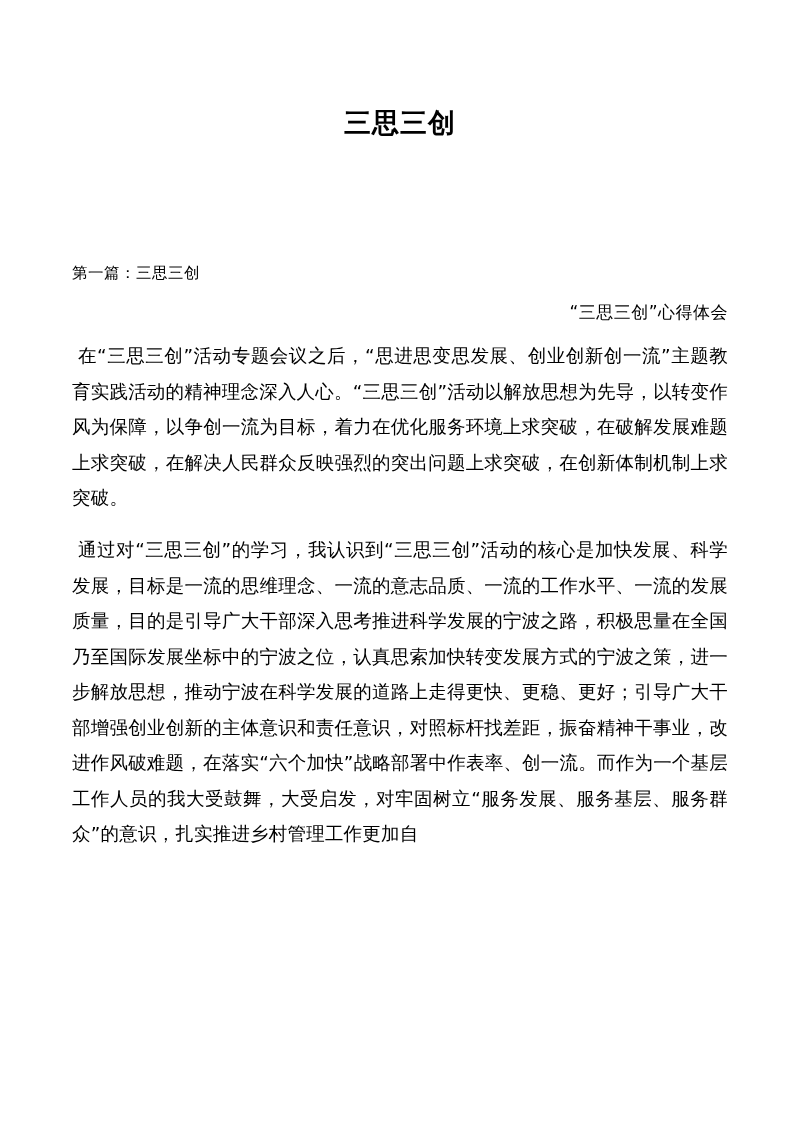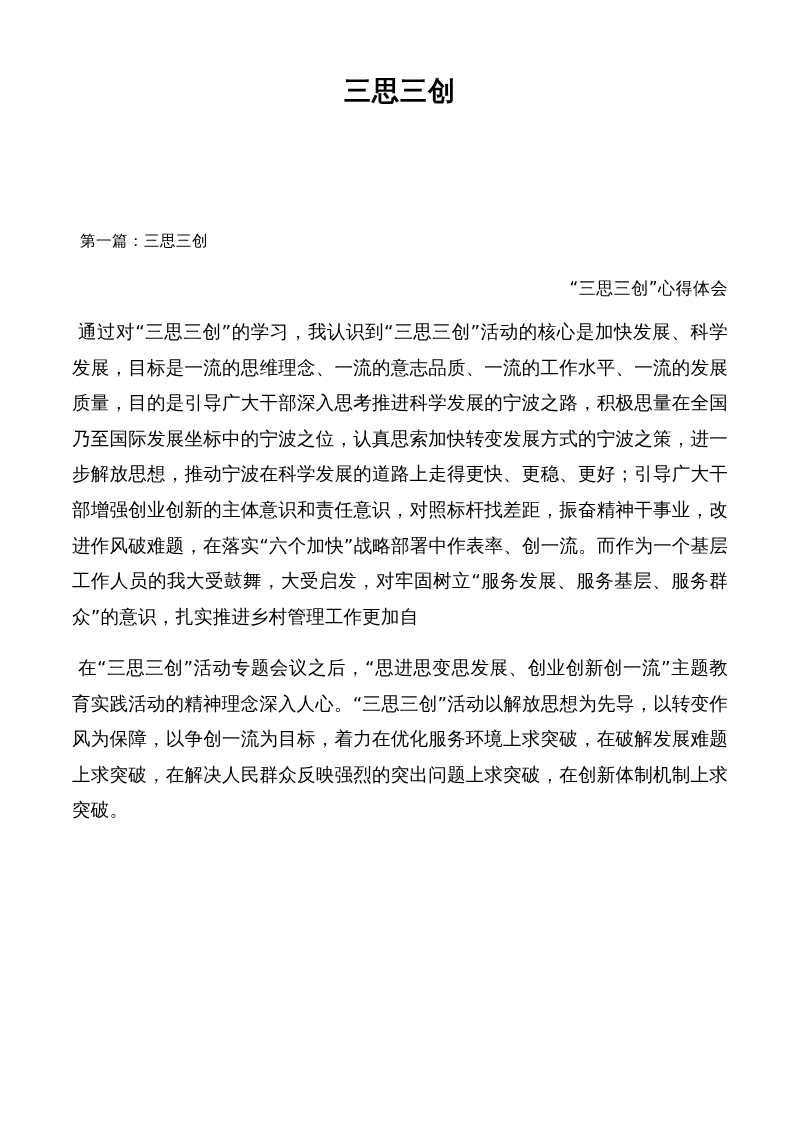--- a/index.html
+++ b/index.html
@@ -21,32 +21,32 @@
     box-sizing: border-box;
     padding: 0;
     background: #ffffff;
   }
   .doc-title {
     text-align: center;
     font-size: 27px;
     font-weight: bold;
     letter-spacing: 1px;
     margin: 0;
-    padding-top: 72px;
+    padding-top: 104px;
     line-height: 1.4;
   }
   .body-block {
     padding: 0 72px 0 72px;
     margin-top: 112px;
   }
   .line-small {
     font-size: 15.5px;
     line-height: 2.55;
     letter-spacing: 0.5px;
-    margin: 8px;
+    margin: 0;
     text-indent: 0;
   }
   .subtitle {
     font-size: 17px;
     line-height: 2.3;
     letter-spacing: 0.5px;
     margin: 0;
     font-weight: 500;
     text-indent: 4px;
     text-align: right;
@@ -73,18 +73,18 @@
   <h1 class="doc-title">三思三创</h1>
 
   <div class="body-block">
 
     <p class="line-small">第一篇：三思三创</p>
 
     <p class="subtitle">“三思三创”心得体会</p>
 
     <div class="spacer-sm"></div>
 
+    <p class="para">在“三思三创”活动专题会议之后，“思进思变思发展、创业创新创一流”主题教育实践活动的精神理念深入人心。“三思三创”活动以解放思想为先导，以转变作风为保障，以争创一流为目标，着力在优化服务环境上求突破，在破解发展难题上求突破，在解决人民群众反映强烈的突出问题上求突破，在创新体制机制上求突破。</p>
+
     <p class="para">通过对“三思三创”的学习，我认识到“三思三创”活动的核心是加快发展、科学发展，目标是一流的思维理念、一流的意志品质、一流的工作水平、一流的发展质量，目的是引导广大干部深入思考推进科学发展的宁波之路，积极思量在全国乃至国际发展坐标中的宁波之位，认真思索加快转变发展方式的宁波之策，进一步解放思想，推动宁波在科学发展的道路上走得更快、更稳、更好；引导广大干部增强创业创新的主体意识和责任意识，对照标杆找差距，振奋精神干事业，改进作风破难题，在落实“六个加快”战略部署中作表率、创一流。而作为一个基层工作人员的我大受鼓舞，大受启发，对牢固树立“服务发展、服务基层、服务群众”的意识，扎实推进乡村管理工作更加自</p>
-
-    <p class="para">在“三思三创”活动专题会议之后，“思进思变思发展、创业创新创一流”主题教育实践活动的精神理念深入人心。“三思三创”活动以解放思想为先导，以转变作风为保障，以争创一流为目标，着力在优化服务环境上求突破，在破解发展难题上求突破，在解决人民群众反映强烈的突出问题上求突破，在创新体制机制上求突破。</p>
 
   </div>
 </div>
 
 </body></html>

